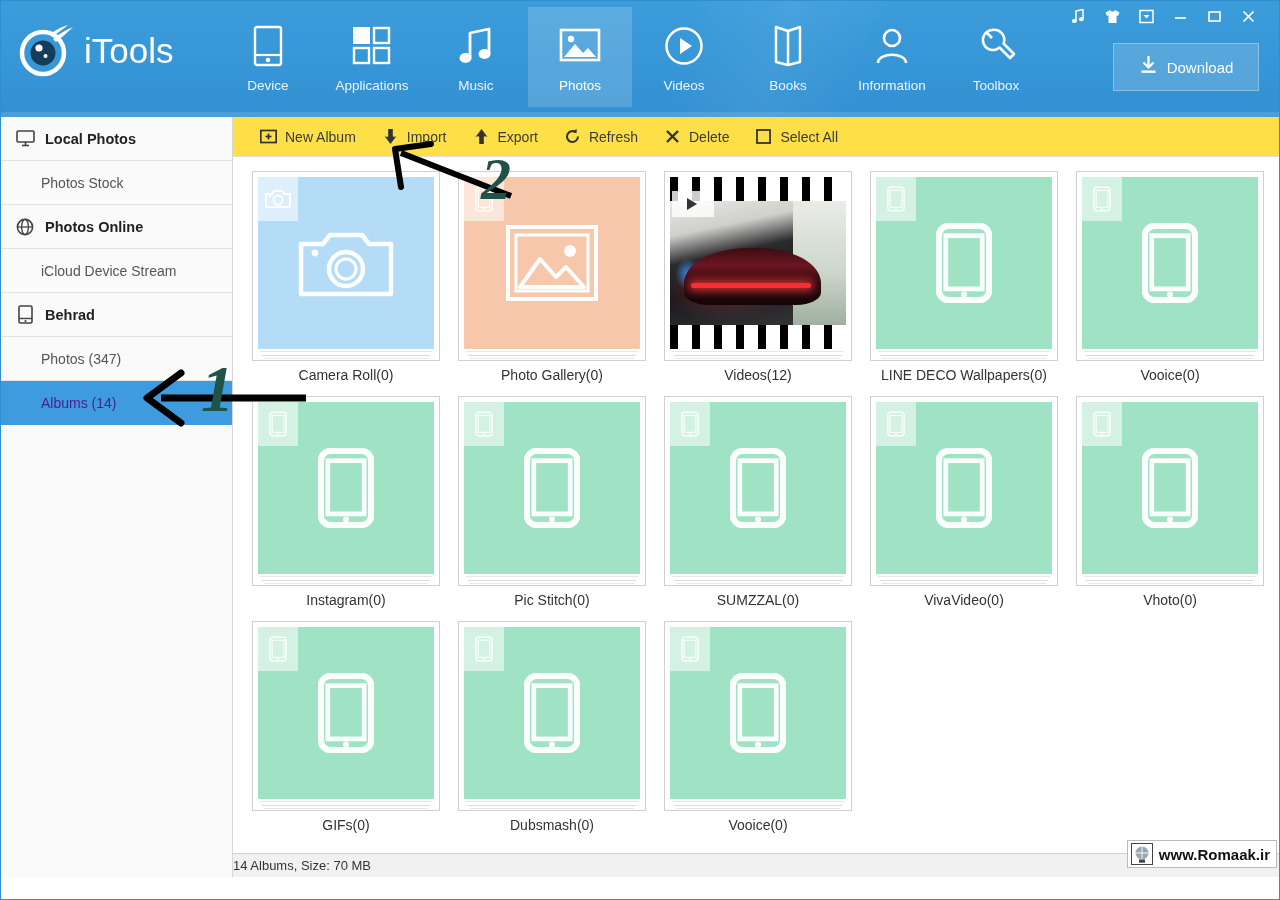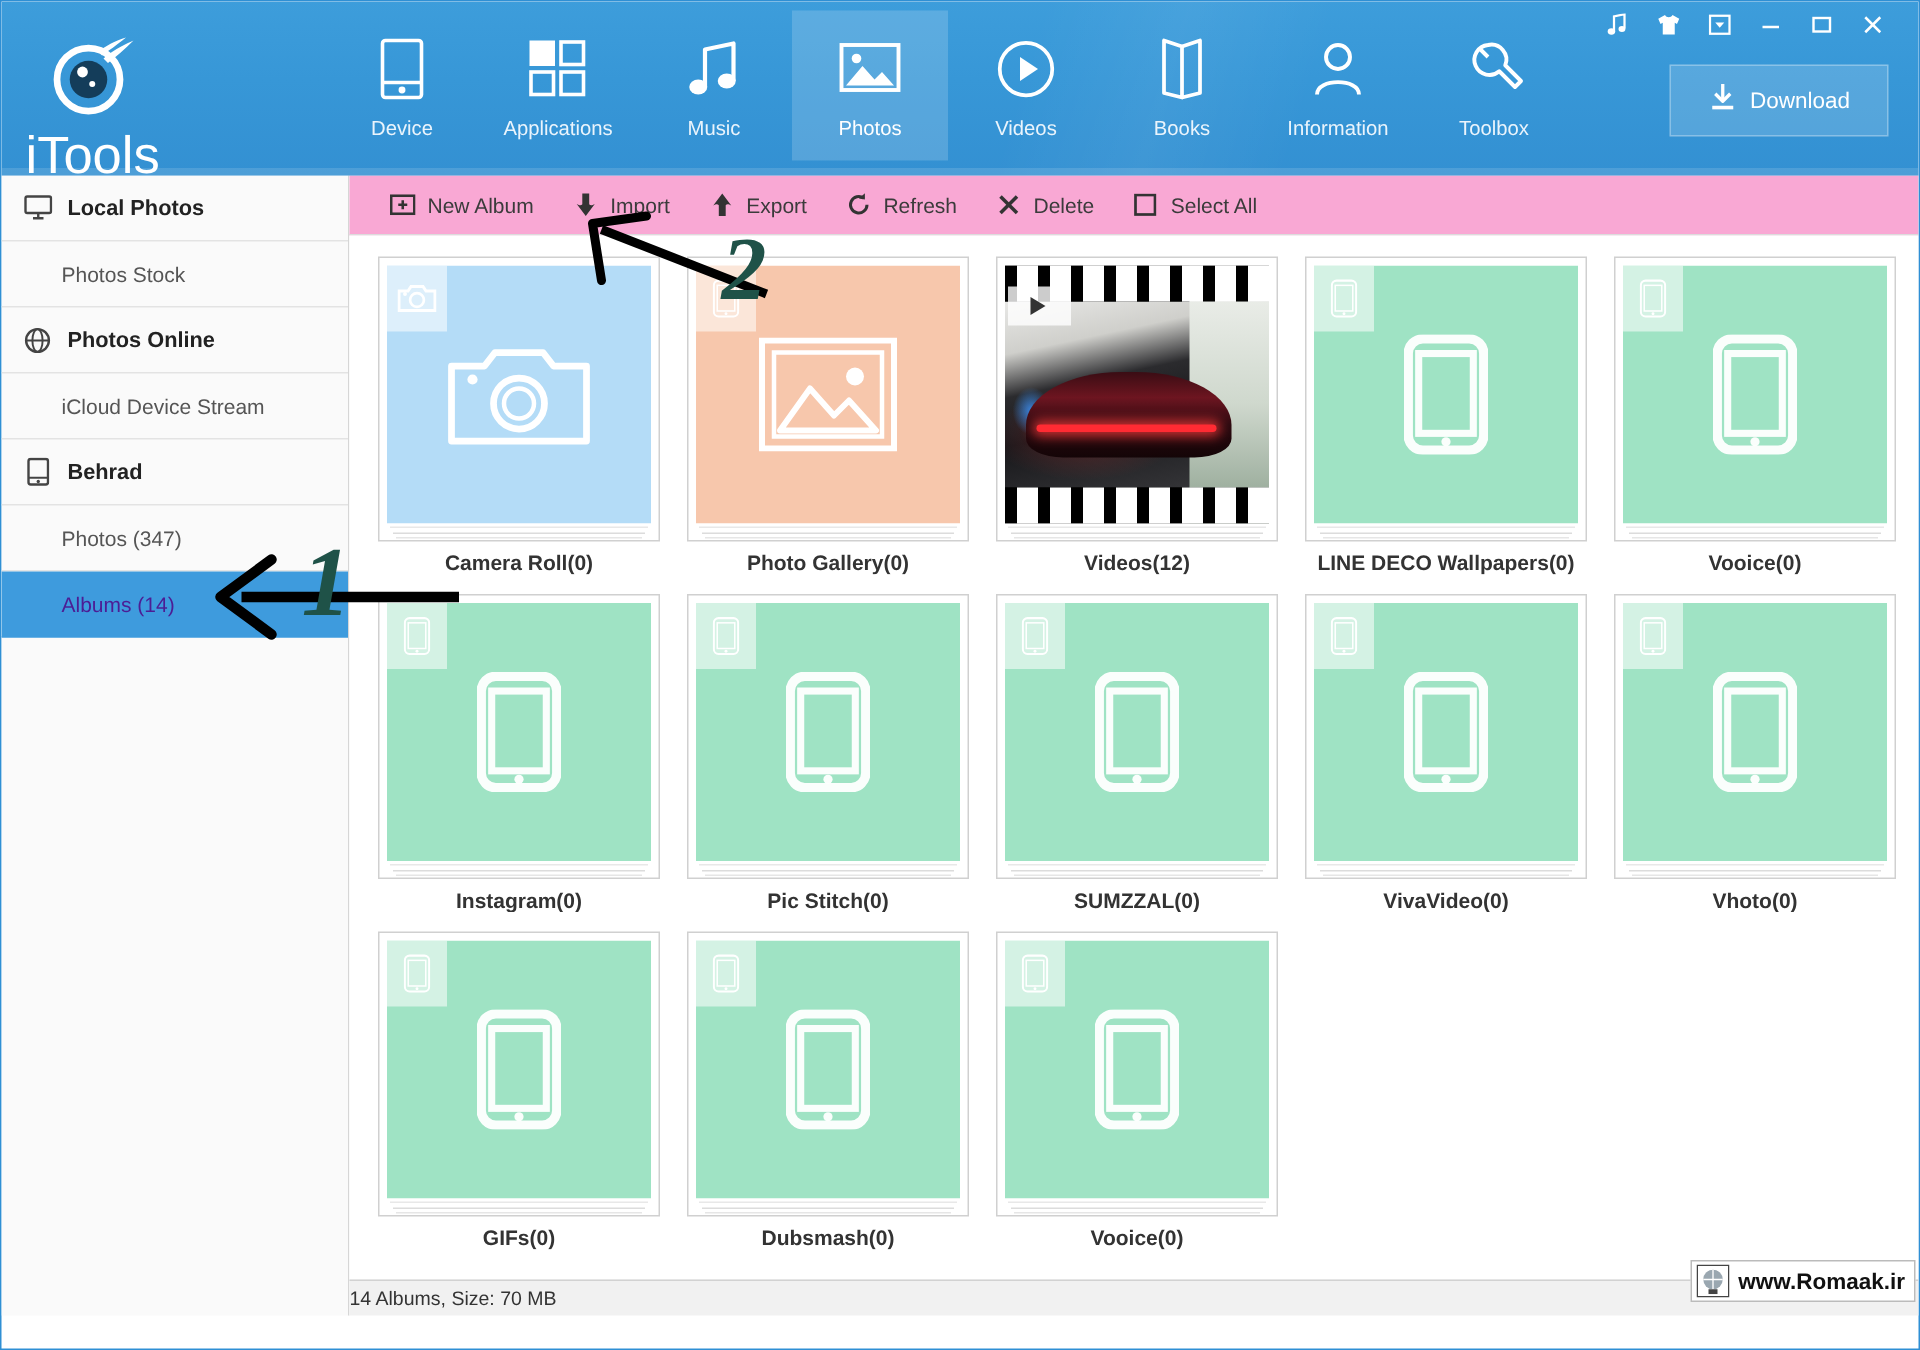--- a/index.html
+++ b/index.html
@@ -31,21 +31,21 @@
   }
   .hdr-sheen {
     position: absolute; top: -40px; left: 380px; width: 760px; height: 190px;
     background: linear-gradient(107deg, rgba(255,255,255,0.00) 40%, rgba(255,255,255,0.055) 52%, rgba(255,255,255,0.00) 64%);
     pointer-events: none;
   }
 
   
   .logo-wrap {
     position: absolute; left: 16px; top: 22px;
-    display: flex; align-items: center; gap: 9px; flex-direction: column;
+    display: flex; align-items: center; gap: 9px;
   }
   .logo-mark { width: 58px; height: 54px; flex: none; }
   .logo-text {
     color: #ffffff; font-size: 35px; letter-spacing: 0px;
     font-weight: 400; line-height: 1;
   }
 
   
   .nav {
     position: absolute; left: 215px; top: 6px;
@@ -106,35 +106,35 @@
   .side-item.group { font-weight: bold; font-size: 14.5px; color: #222; }
   .side-item.child { padding-left: 40px; font-size: 14px; color: #555; }
   .side-item.selected { background: #3e9bdd; color: #4c1d95; border-bottom-color: #3e9bdd; }
   .side-ico { width: 22px; display: flex; align-items: center; justify-content: center; flex: none; }
 
   
   .main { flex: 1; display: flex; flex-direction: column; min-width: 0; background: #ffffff; }
 
   .toolbar {
     height: 40px; flex: none;
-    background: #f9a8d4;
+    background: #fde047;
     border-bottom: 1px solid #dcdcdc;
     display: flex; align-items: center; padding-left: 14px; gap: 0px;
   }
   .tb-btn {
     display: flex; align-items: center; gap: 8px;
     height: 30px; padding: 0 13px; cursor: pointer;
     color: #3b3b3b; font-size: 14px; white-space: nowrap;
   }
   .tb-ico { display: flex; align-items: center; justify-content: center; width: 17px; flex: none; }
 
   
   .grid-area {
     flex: 1; position: relative; overflow: hidden;
-    background: #ffffff; padding: 14px 3px 0 10px; font-weight: bold;
+    background: #ffffff; padding: 14px 3px 0 10px;
   }
   .grid {
     display: grid;
     grid-template-columns: repeat(5, 206px);
     row-gap: 13px;
   }
   .cell { width: 206px; cursor: pointer; }
   .tile {
     width: 188px; margin: 0 auto;
     background: #ffffff;

